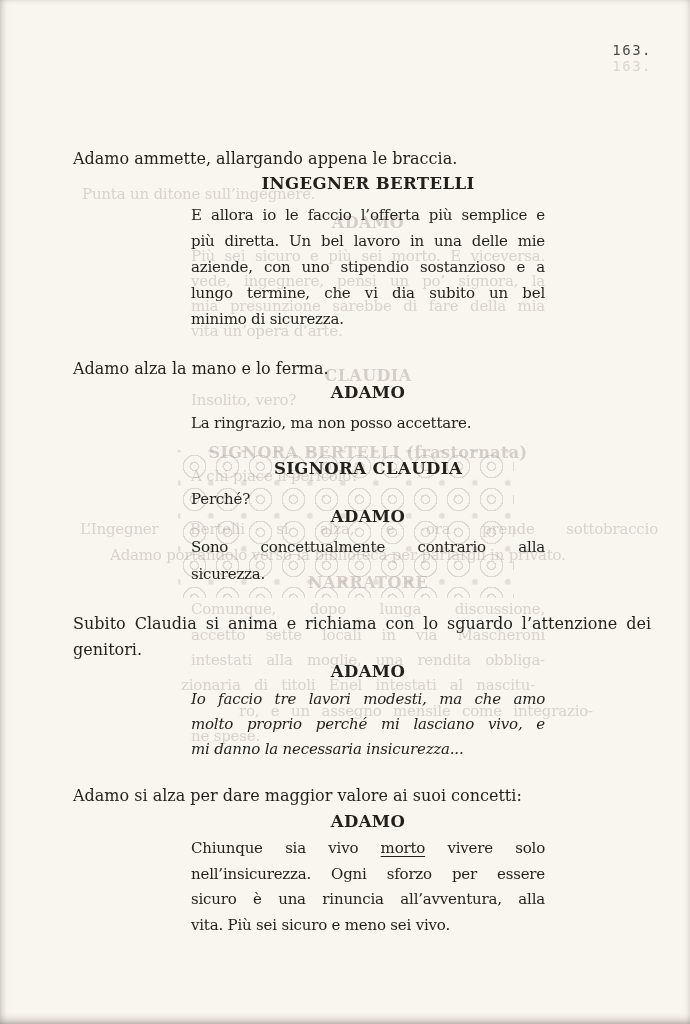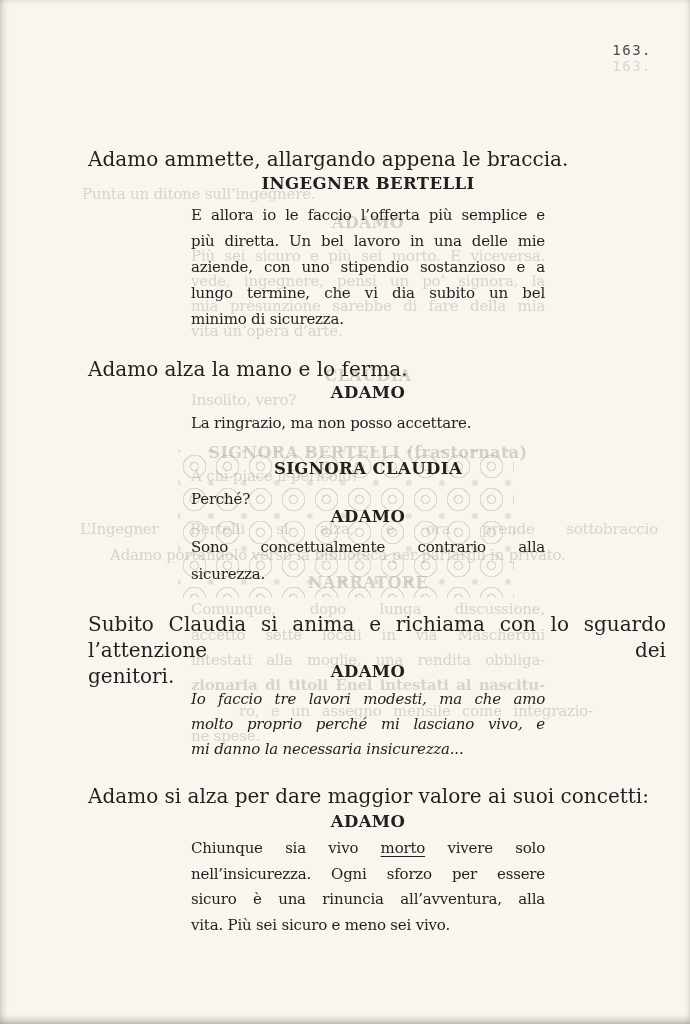--- a/index.html
+++ b/index.html
@@ -8,21 +8,21 @@
     background:#f9f5ef;
     color:#221f1c;
     font-family:"DejaVu Serif", serif;
     box-shadow:
       inset 0 -7px 9px -5px rgba(100,92,82,.55),
       inset 7px 0 9px -7px rgba(100,92,82,.40),
       inset -5px 0 7px -6px rgba(100,92,82,.28),
       inset 0 5px 7px -6px rgba(100,92,82,.22);
   }
   
-  .action{position:absolute;left:88px;width:578px;font-size:20px;line-height:26px;letter-spacing:0;}
+  .action{position:absolute;left:73px;width:578px;font-size:16px;line-height:26px;letter-spacing:0;}
   .action .just{text-align:justify;text-align-last:justify;}
   .cue{position:absolute;left:191px;width:354px;text-align:center;font-weight:bold;
        font-size:16.5px;letter-spacing:.4px;}
   .dlg{position:absolute;left:191px;width:354px;font-size:15px;letter-spacing:-.2px;line-height:26px;}
   .dl.just{text-align:justify;text-align-last:justify;}
   .words{display:flex;justify-content:space-between;}
   .u{text-decoration:underline;text-underline-offset:3px;}
   
   .pagenum{position:absolute;top:42px;right:38px;font-family:"DejaVu Sans Mono", monospace;
            font-size:14px;letter-spacing:1.5px;color:#4b4a48;}
@@ -61,21 +61,21 @@
     <div class="ghost b ctr" style="top:363px;left:191px;width:354px;">CLAUDIA</div>
     <div class="ghost" style="top:387px;left:191px;width:354px;">Insolito, vero?</div>
     <div class="ghost b ctr" style="top:440px;left:161px;width:414px;">SIGNORA BERTELLI (frastornata)</div>
     <div class="ghost" style="top:463px;left:191px;width:354px;">A chi piace il pericolo?</div>
     <div class="ghost just" style="top:516px;left:80px;width:578px;">L’Ingegner Bertelli si alza, e ora prende sottobraccio</div>
     <div class="ghost" style="top:542px;left:80px;width:578px;margin-left:30px;">Adamo portandolo verso la biblioteca per parlargli in privato.</div>
     <div class="ghost b ctr" style="top:570px;left:191px;width:354px;">NARRATORE</div>
     <div class="ghost just" style="top:596px;left:191px;width:354px;">Comunque, dopo lunga discussione,</div>
     <div class="ghost just" style="top:622px;left:191px;width:354px;">accetto sette locali in via Mascheroni</div>
     <div class="ghost just" style="top:647px;left:191px;width:354px;">intestati alla moglie, una rendita obbliga-</div>
-    <div class="ghost just" style="top:672px;left:191px;width:354px;font-weight:bold;">zionaria di titoli Enel intestati al nascitu-</div>
+    <div class="ghost just" style="top:672px;left:181px;width:354px;">zionaria di titoli Enel intestati al nascitu-</div>
     <div class="ghost just" style="top:698px;left:191px;width:354px;margin-left:48px;">ro, e un assegno mensile come integrazio-</div>
     <div class="ghost" style="top:723px;left:191px;width:354px;">ne spese.</div>
   </div>
 
   <div class="pagenum">163.</div>
   <div class="pagenum ghostnum">163.</div>
 
   <div class="action" style="top:146px;">Adamo ammette, allargando appena le braccia.</div>
 
   <div class="cue" style="top:174px;">INGEGNER BERTELLI</div>

